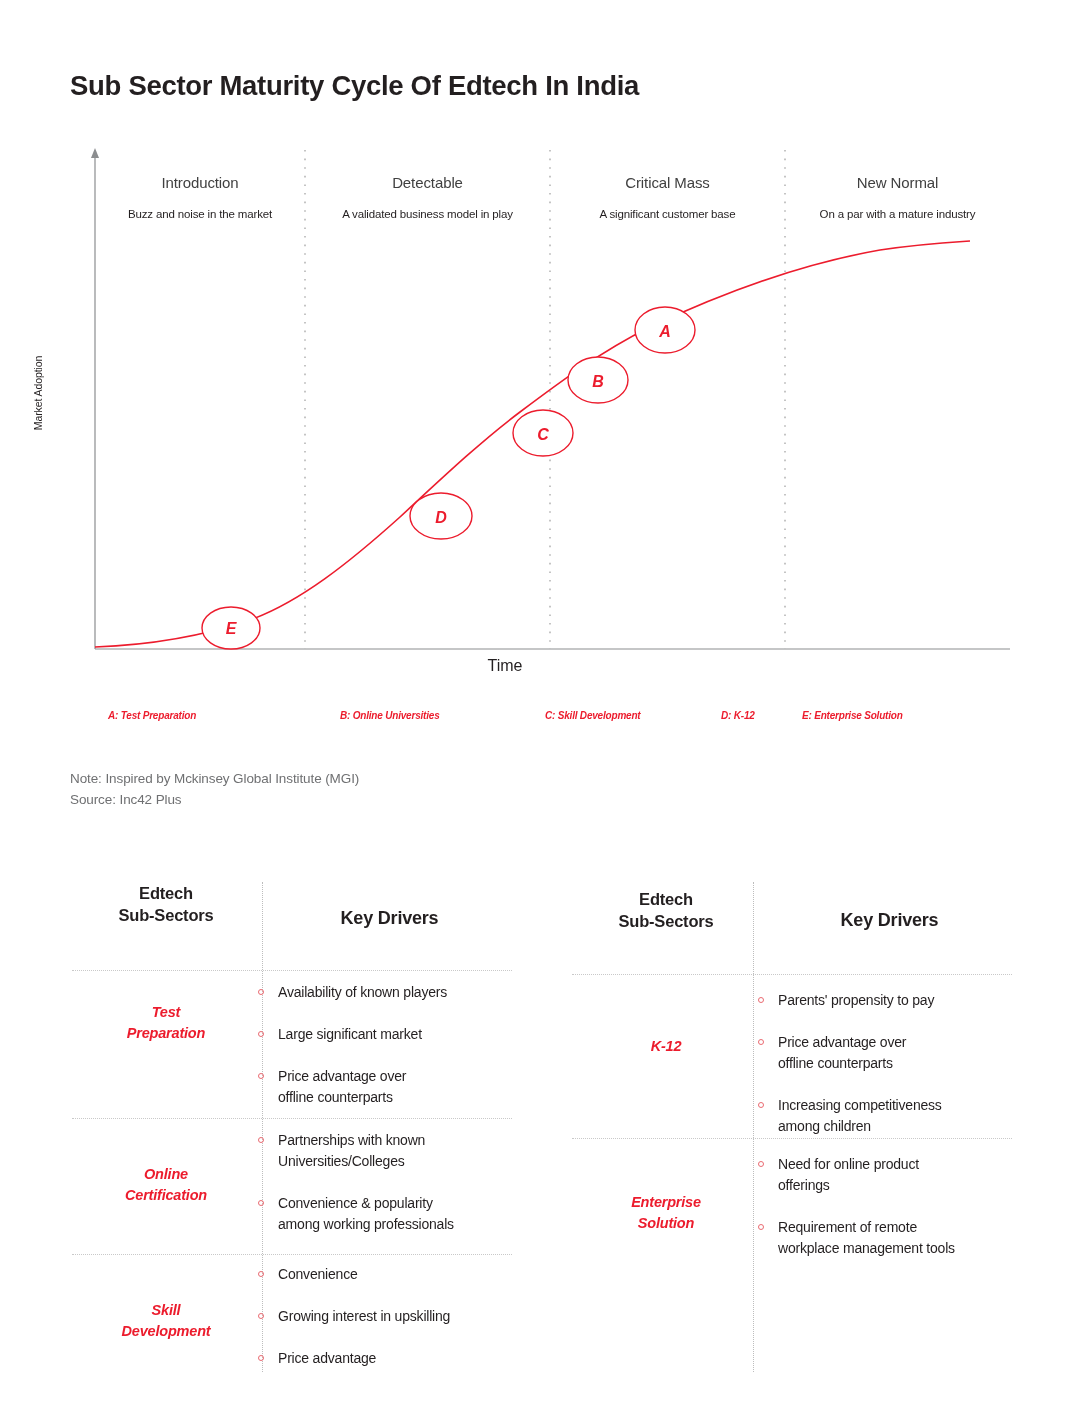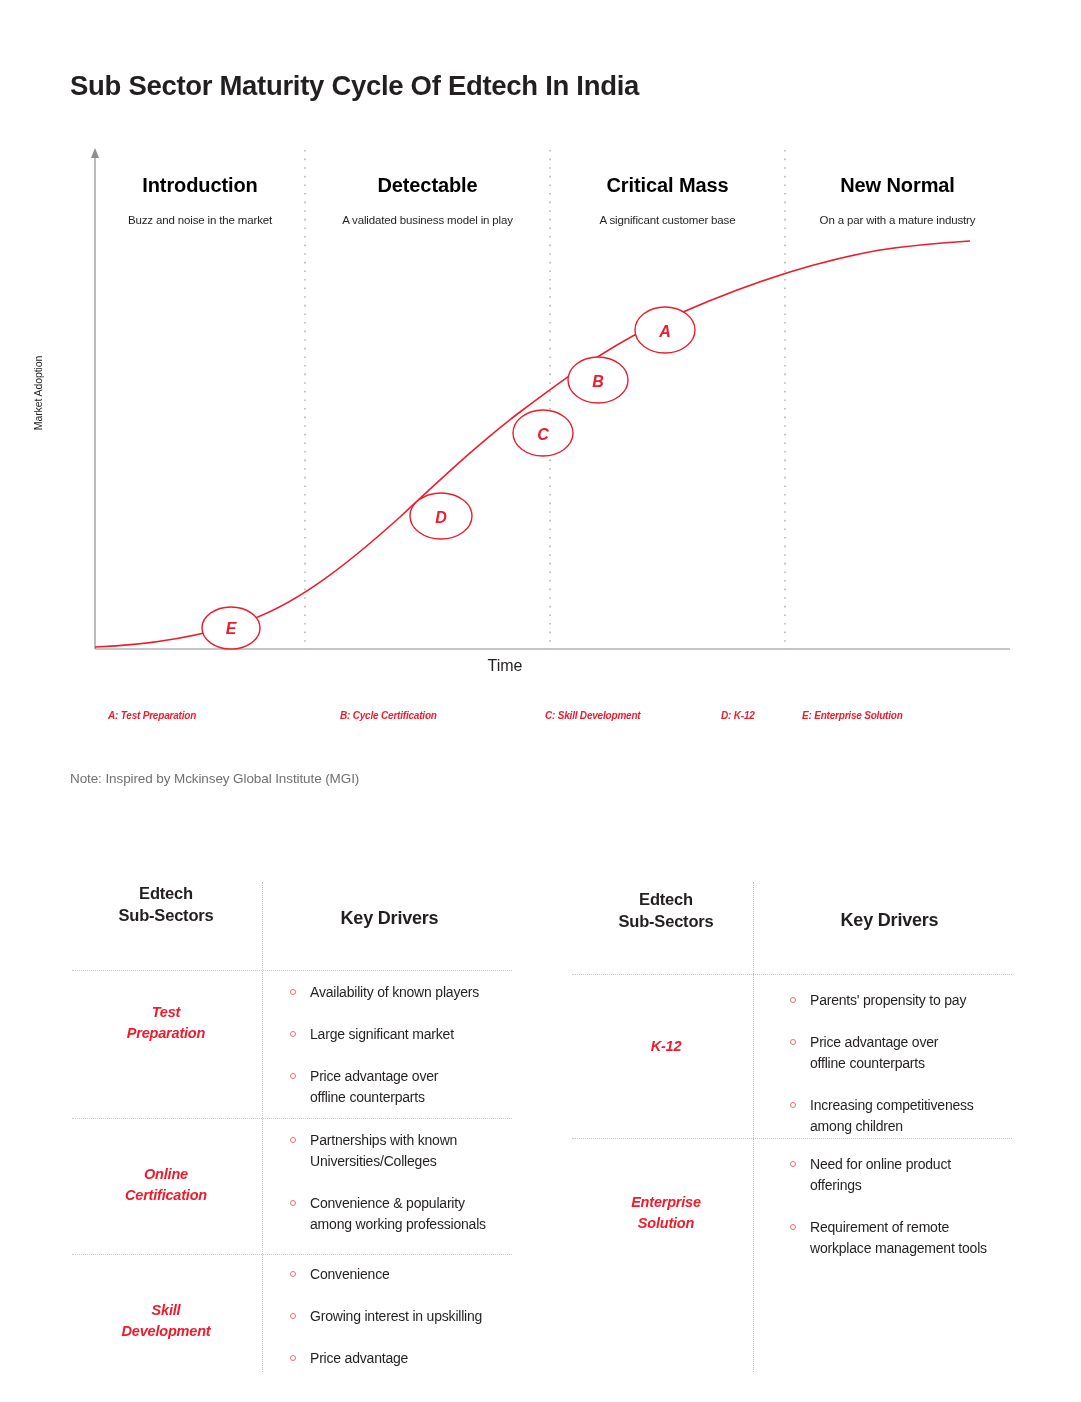--- a/index.html
+++ b/index.html
@@ -51,23 +51,23 @@
   .phase-col {
     flex: 0 0 auto;
     text-align: center;
     box-sizing: border-box;
   }
   .phase-col.c0 { width: 210px; }
   .phase-col.c1 { width: 245px; }
   .phase-col.c2 { width: 235px; }
   .phase-col.c3 { width: 225px; }
   .phase-name {
-    font-size: 20px;
-    font-weight: bold;
-    color: #000000;
+    font-size: 15px;
+    font-weight: normal;
+    color: #404040;
     letter-spacing: -0.1px;
   }
   .phase-desc {
     margin-top: 17px;
     font-size: 11.5px;
     font-weight: normal;
     color: #231f20;
     letter-spacing: -0.15px;
     white-space: nowrap;
   }
@@ -200,21 +200,21 @@
     text-align: center;
     font-size: 14.5px;
     font-weight: bold;
     font-style: italic;
     line-height: 21px;
     color: #ec1c2d;
     letter-spacing: -0.2px;
   }
   .row-drivers {
     position: absolute;
-    left: 216px;
+    left: 184px;
     width: 250px;
   }
   .driver {
     position: relative;
     padding-left: 22px;
     font-size: 14px;
     line-height: 21px;
     color: #231f20;
     letter-spacing: -0.2px;
   }
@@ -299,28 +299,29 @@
         <div class="phase-desc">On a par with a mature industry</div>
       </div>
     </div>
 
     <div class="y-axis-label">Market Adoption</div>
     <div class="x-axis-label">Time</div>
   </div>
 
   <div class="legend">
     <span class="legend-item i0">A: Test Preparation</span>
-    <span class="legend-item i1">B: Cycle Certification</span>
+    <span class="legend-item i1">B: Online Universities</span>
     <span class="legend-item i2">C: Skill Development</span>
     <span class="legend-item i3">D: K-12</span>
     <span class="legend-item i4">E: Enterprise Solution</span>
   </div>
 
   <div class="notes">
     <div>Note: Inspired by Mckinsey Global Institute (MGI)</div>
+    <div>Source: Inc42 Plus</div>
   </div>
 
   <div class="tables">
     <div class="tbl left" id="tbl-left">
       <div class="vdiv"></div>
     <div class="hdr-row">
           <div class="hdr-sub" style="top: 0px;">Edtech<br>Sub-Sectors</div>
           <div class="hdr-drv">Key Drivers</div>
         </div>
         <div class="hline" style="top: 88px;"></div>

